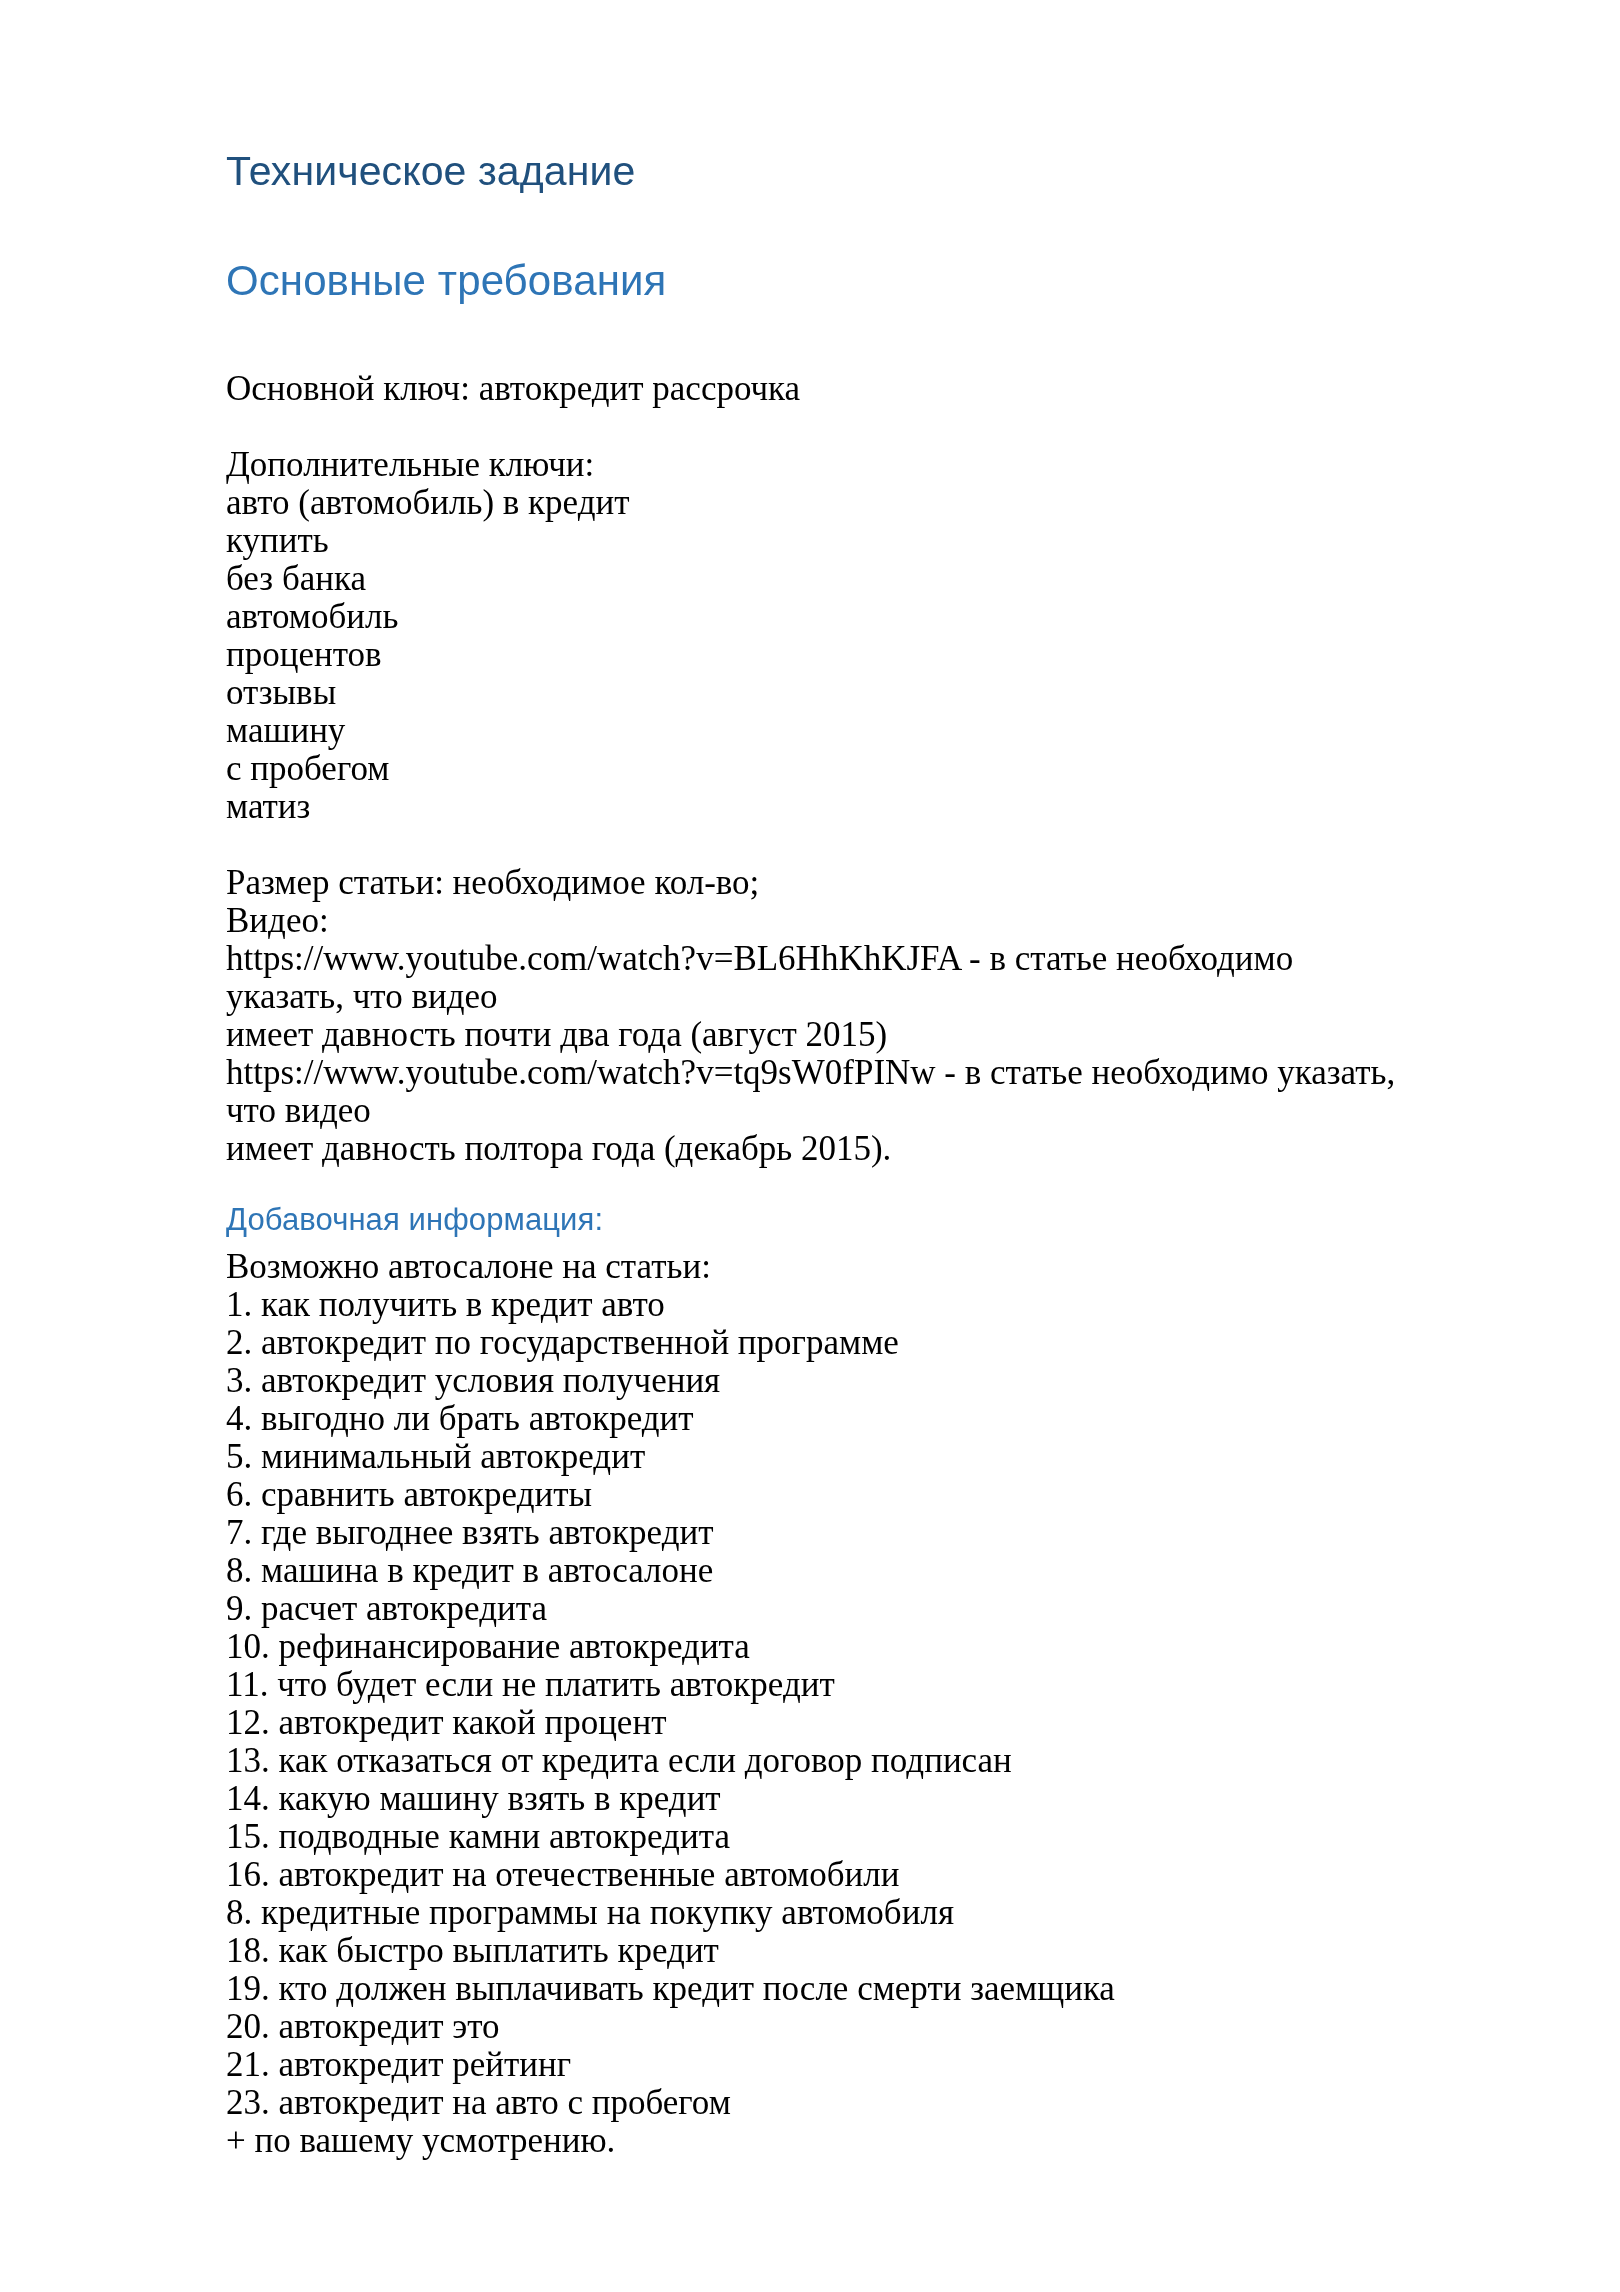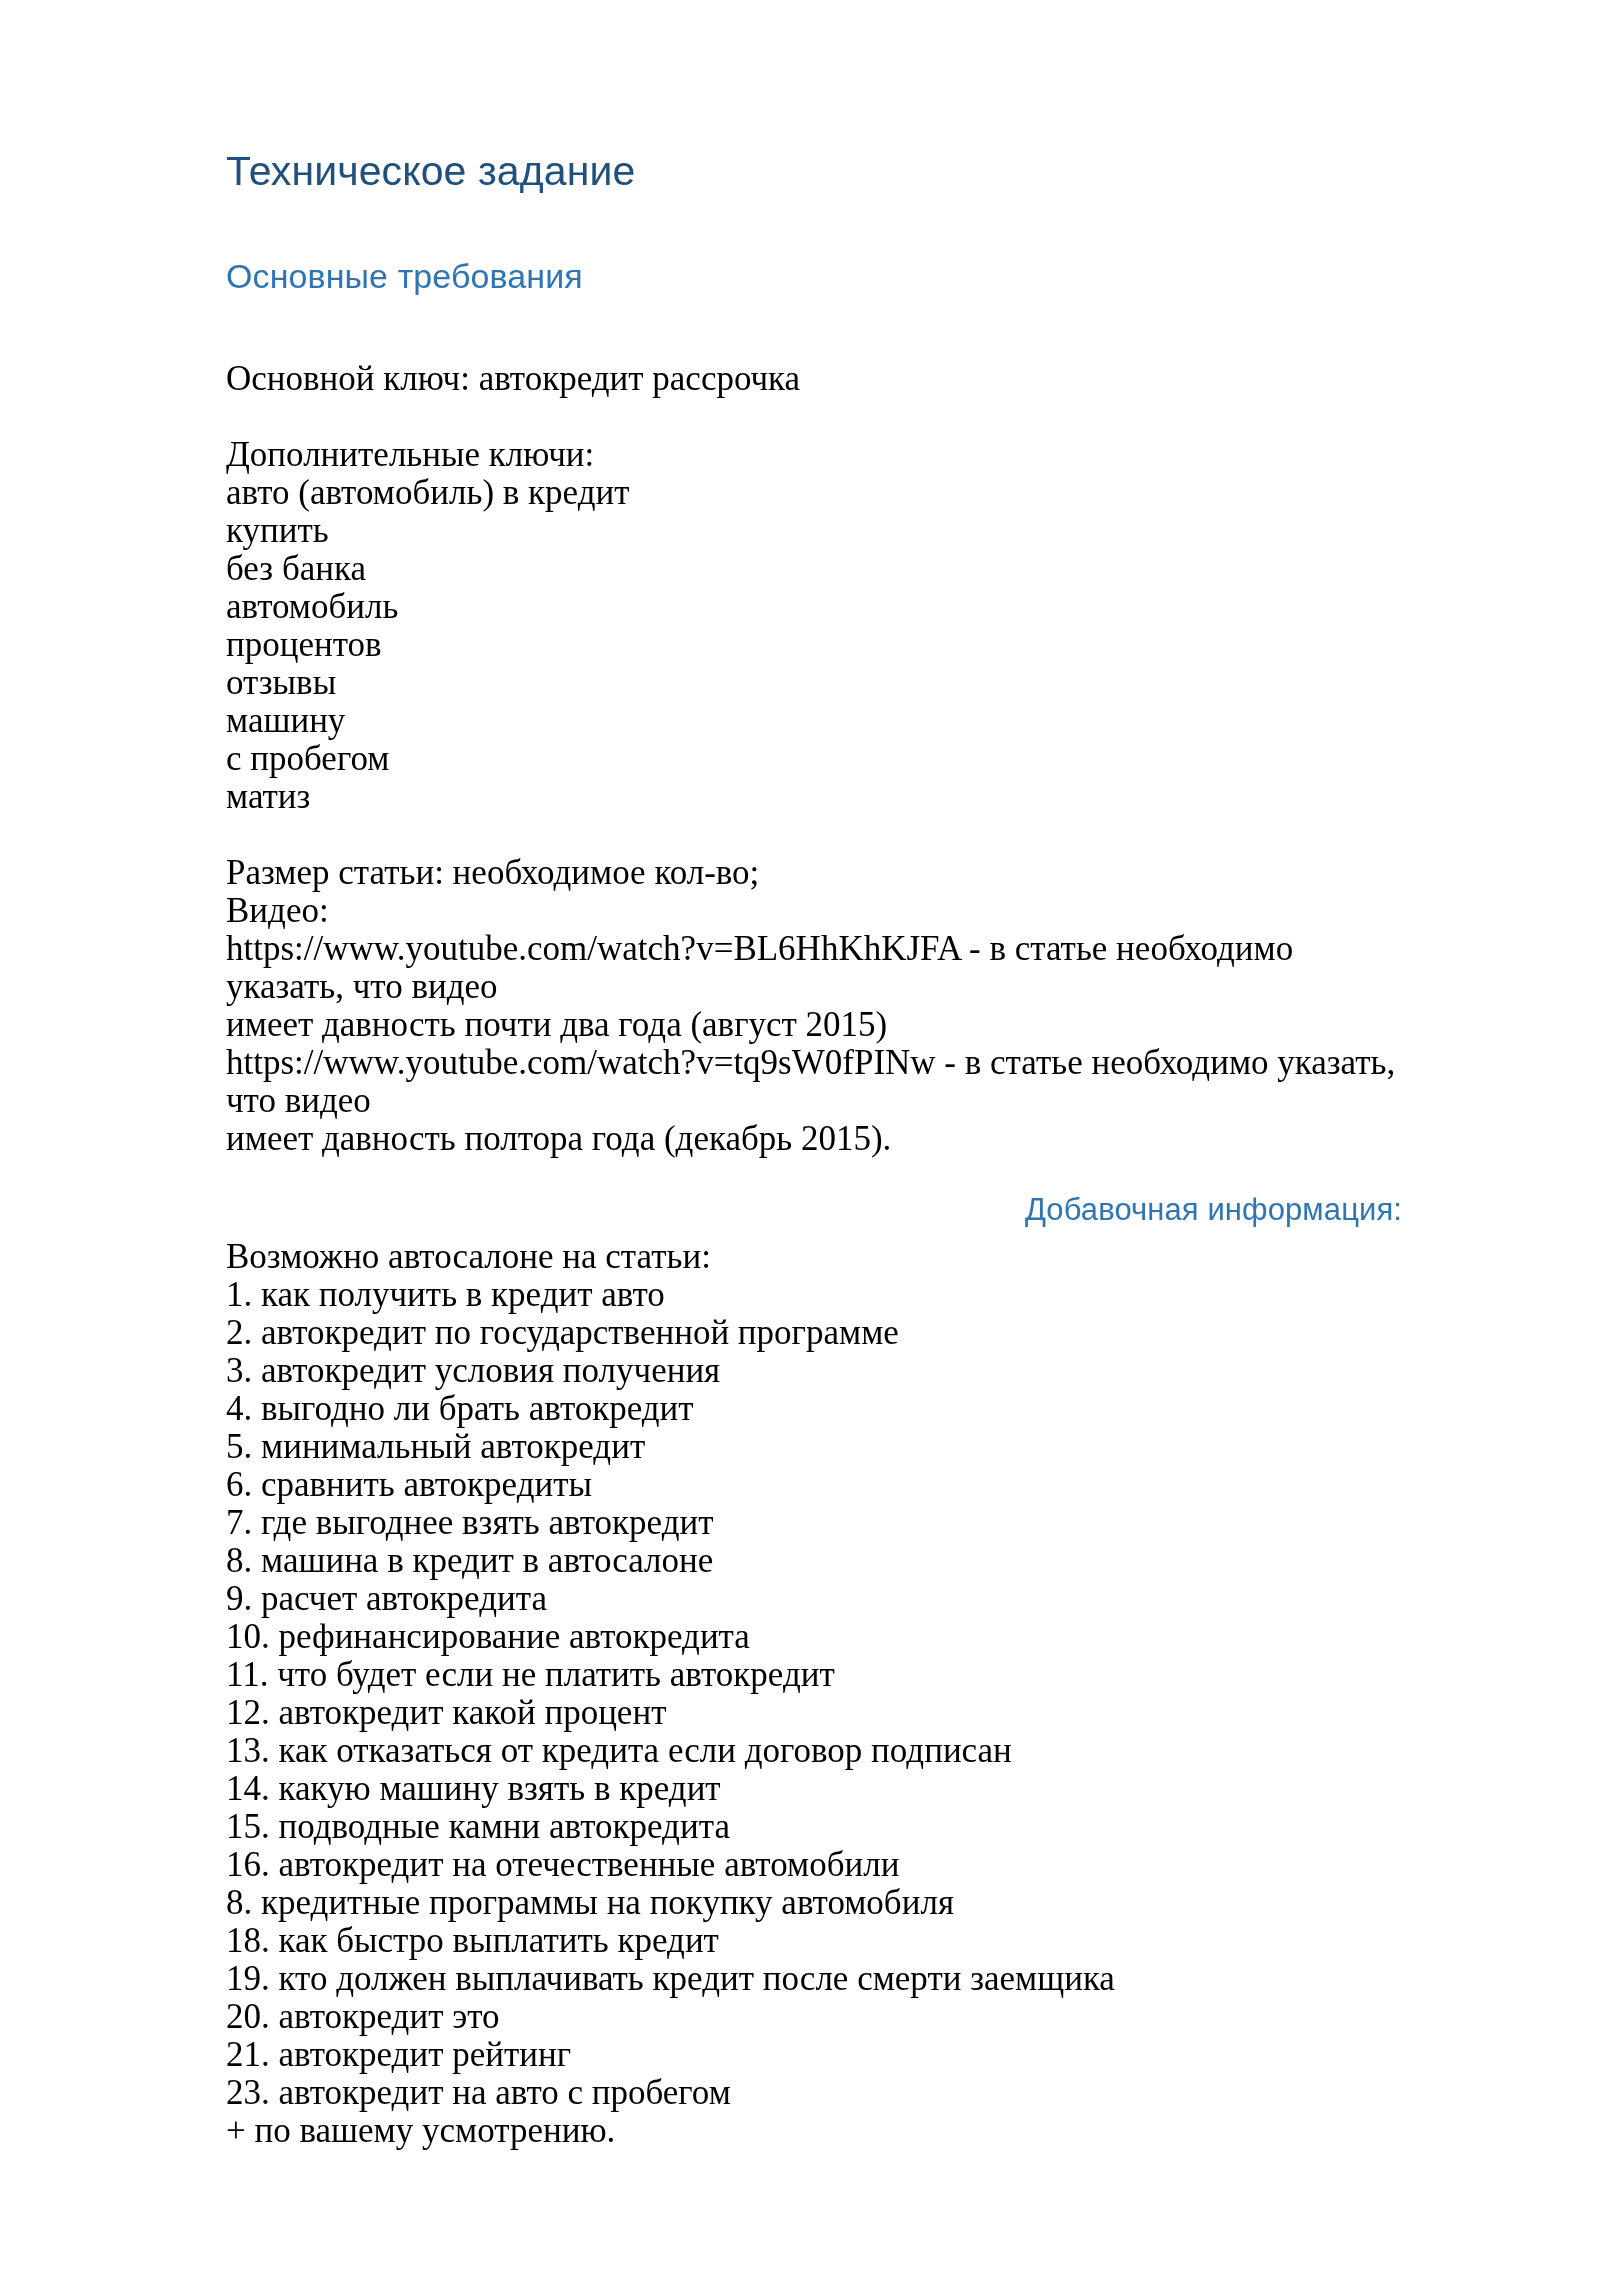--- a/index.html
+++ b/index.html
@@ -27,36 +27,35 @@
     font-family: "Liberation Sans", sans-serif;
     font-size: 41px;
     font-weight: 400;
     color: #20507D;
     line-height: 1.18;
     margin: 0 0 0 0;
     letter-spacing: 0.1px;
   }
   .heading-2 {
     font-family: "Liberation Sans", sans-serif;
-    font-size: 34px;
+    font-size: 42px;
     font-weight: 400;
     color: #2E75B6;
     line-height: 1.2;
     margin: 0;
     letter-spacing: 0.1px;
   }
   .heading-3 {
     font-family: "Liberation Sans", sans-serif;
     font-size: 31px;
     font-weight: 400;
     color: #2E75B6;
     line-height: 1.2;
     margin: 0;
     letter-spacing: 0.1px;
-    text-align: right;
   }
   .body-text {
     font-family: "Liberation Serif", serif;
     font-size: 35px;
     font-weight: 400;
     color: #000000;
     line-height: 38px;
     margin: 0;
   }
   .spacer-title-h2 { height: 61px; }

